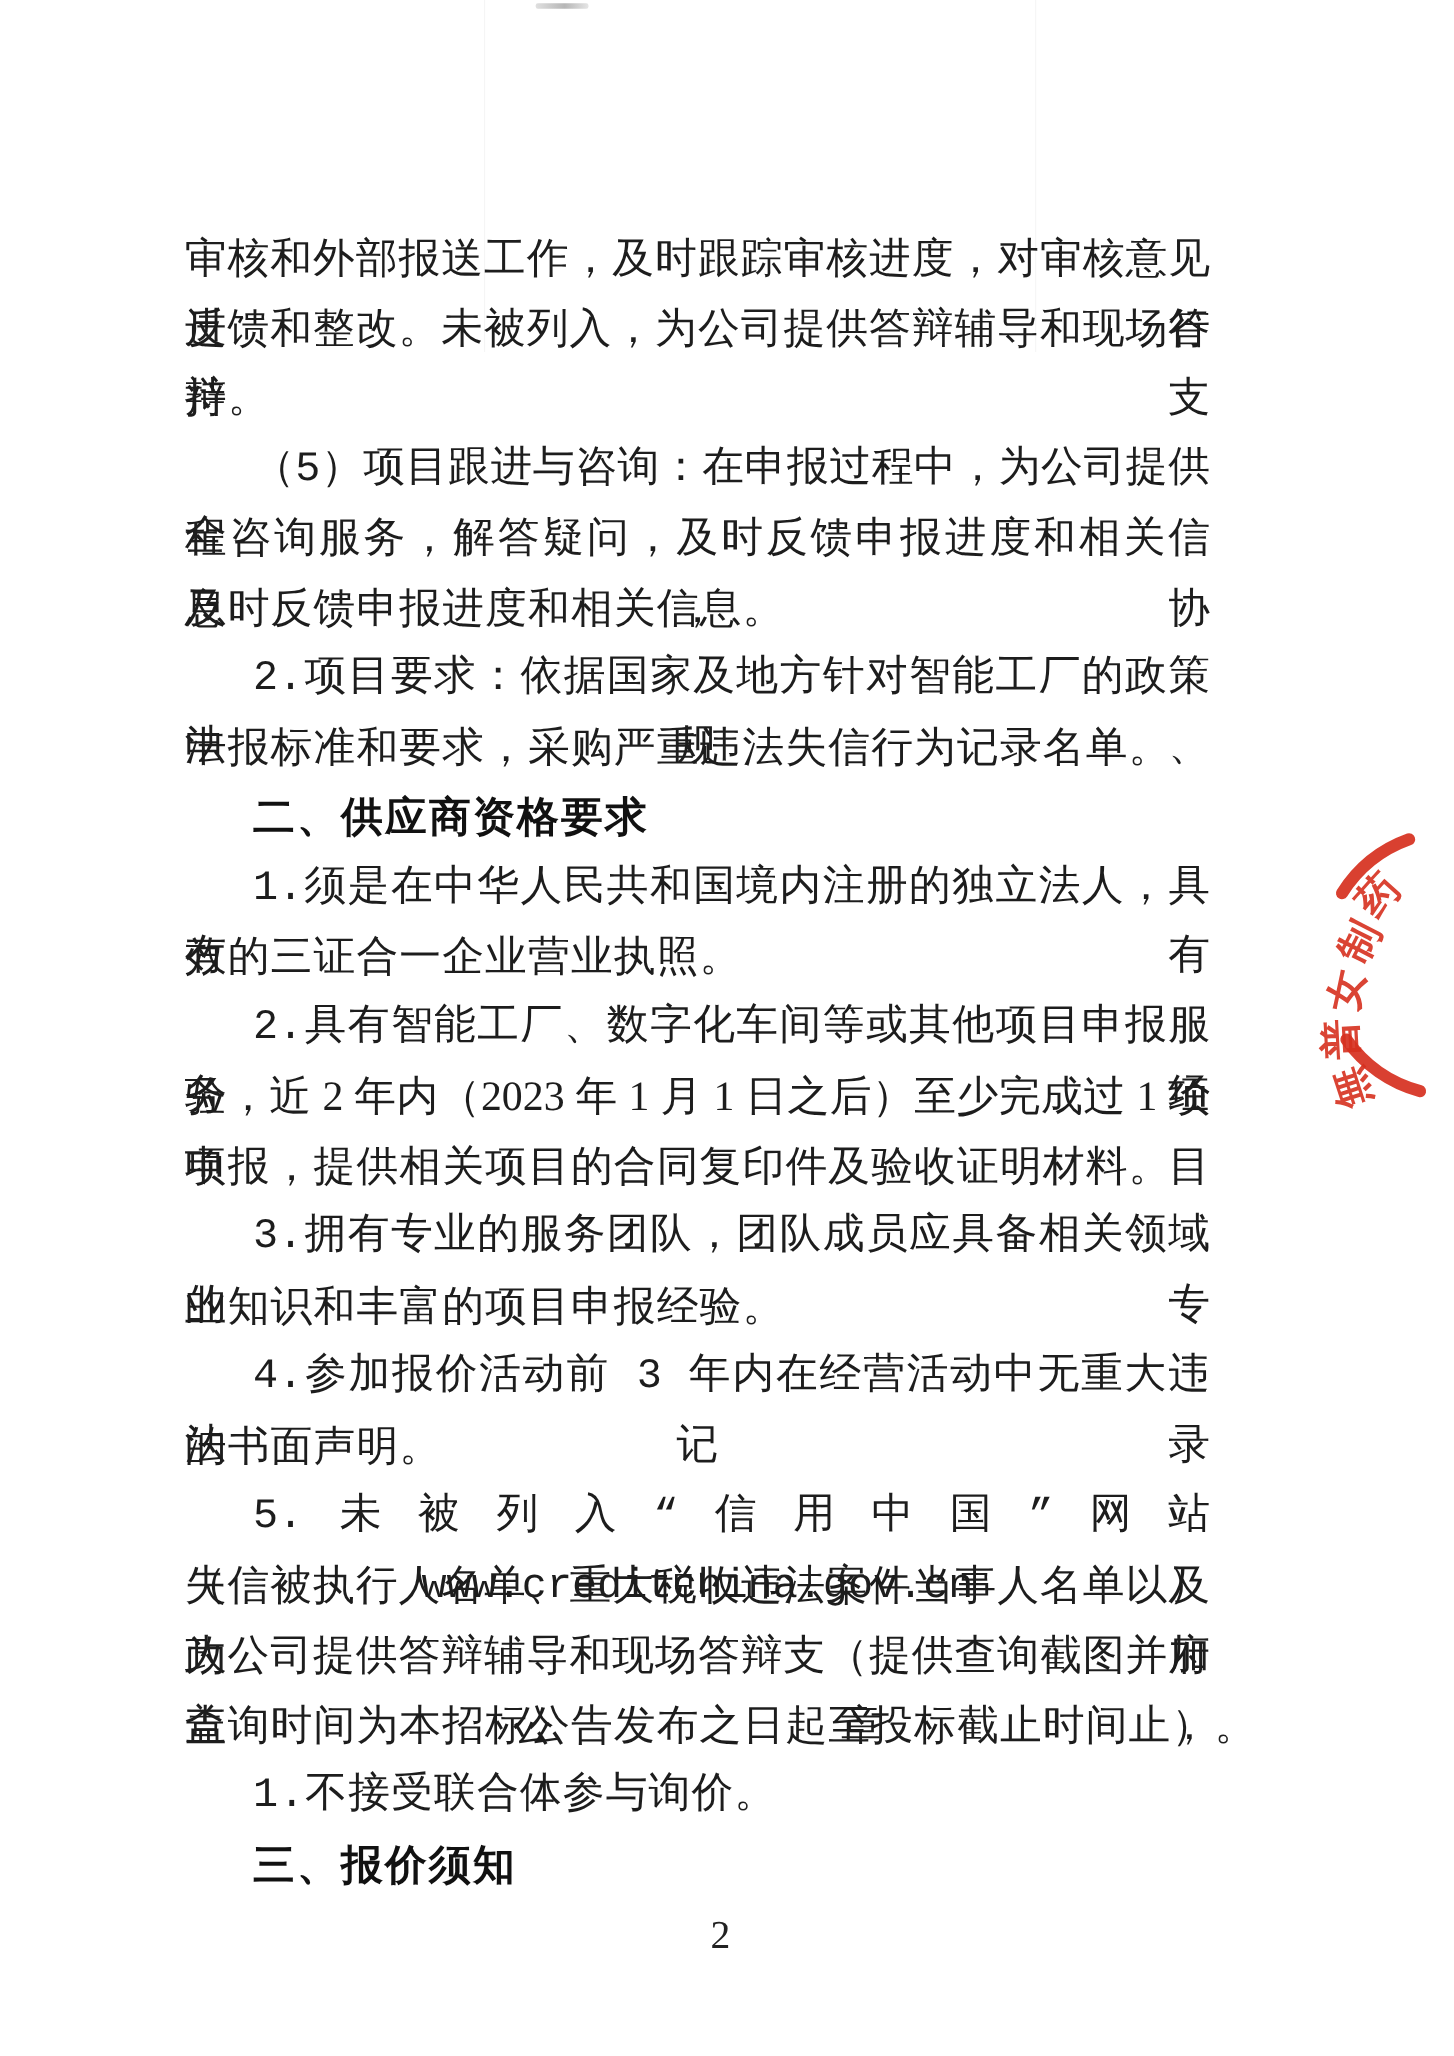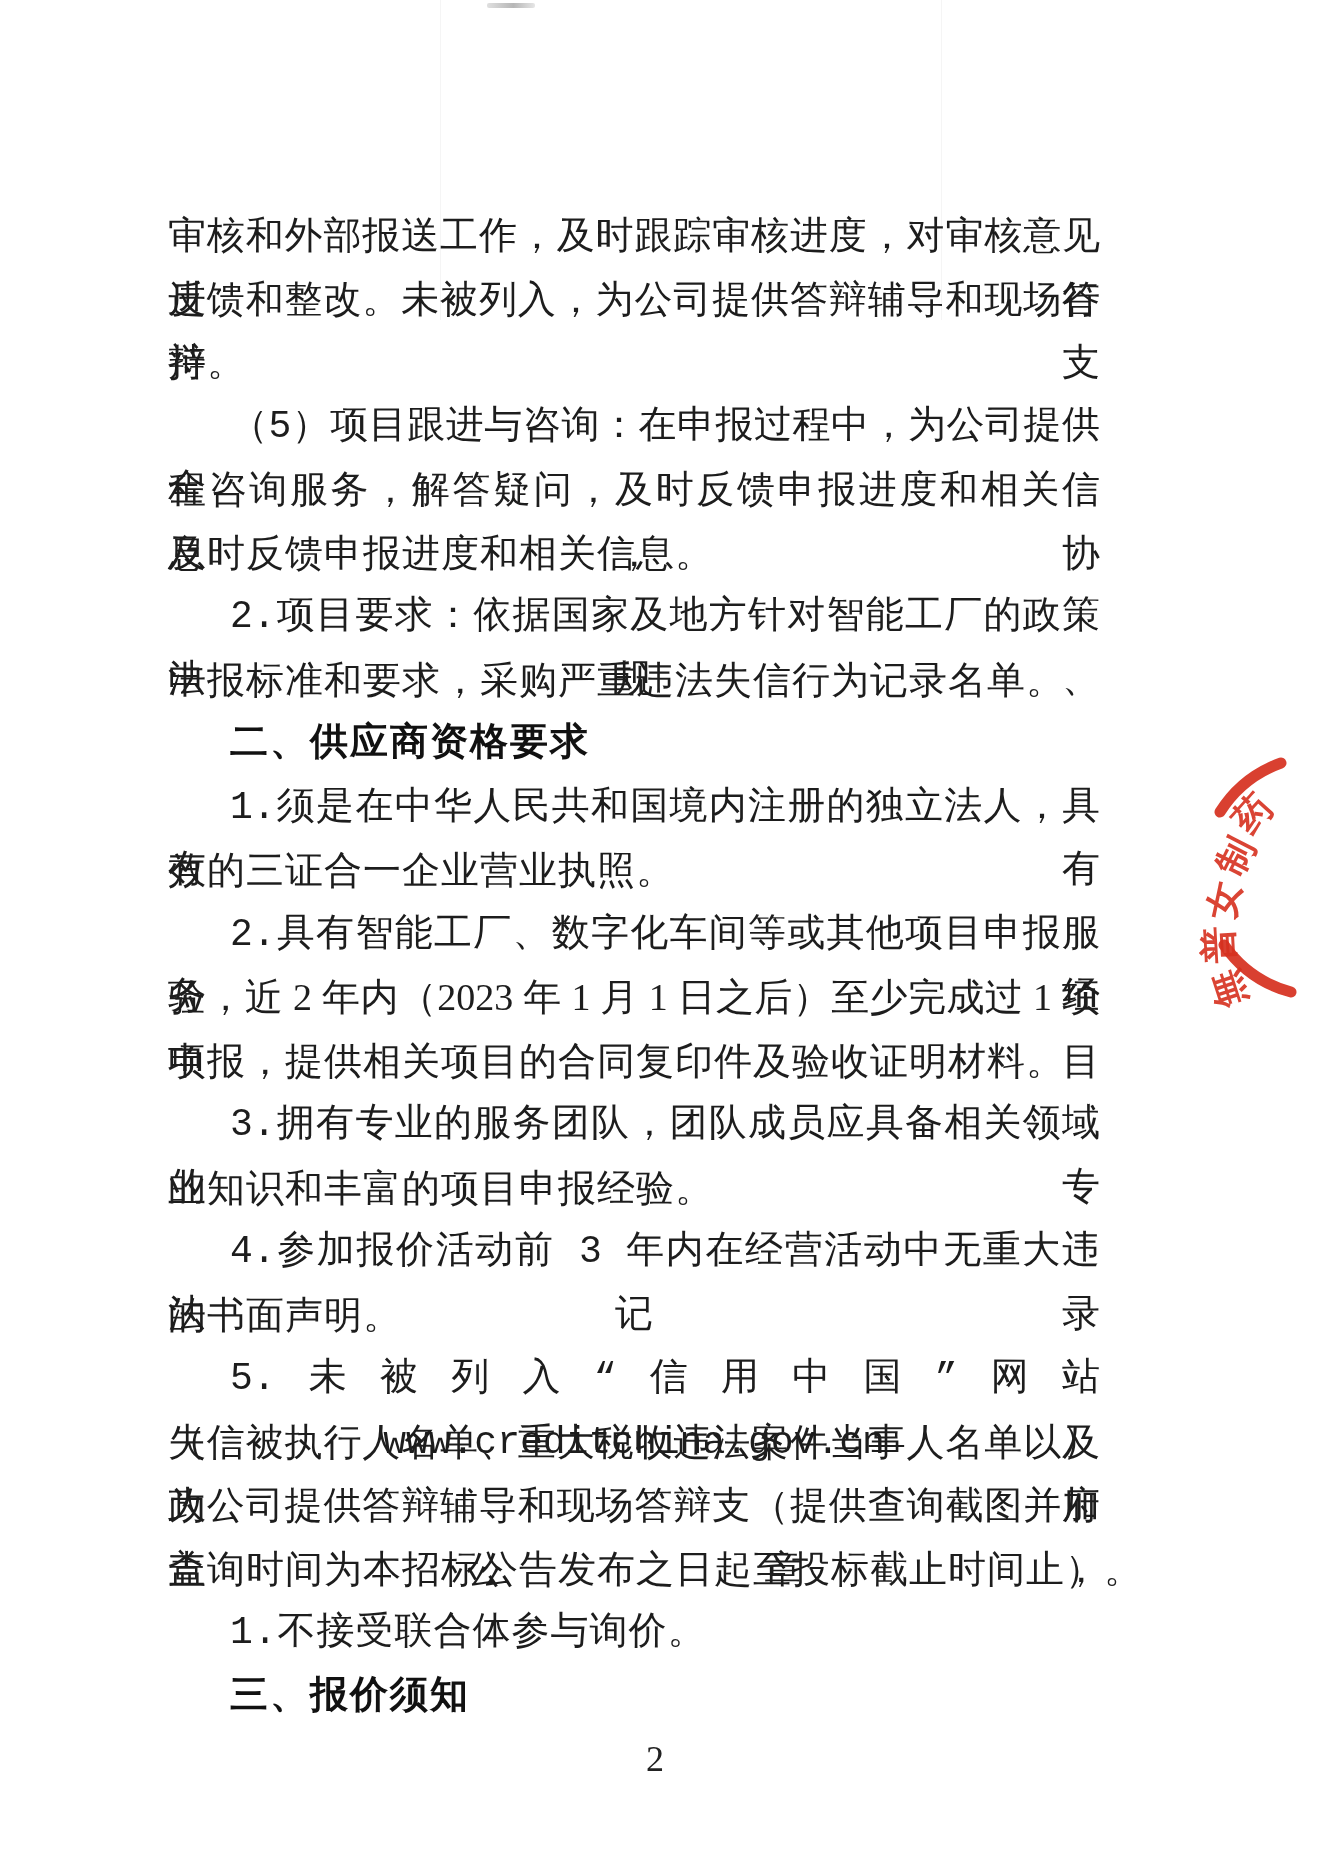--- a/index.html
+++ b/index.html
@@ -24,21 +24,21 @@
     color:#1d1d1d;
   }
   .line.full{
     white-space:normal;
     text-align:justify;
     text-align-last:justify;
     letter-spacing:0;
   }
   .line.indent{ text-indent:62px;font-family:Liberation Mono, monospace; }
   .line.heading{
-    font-family:Liberation Mono, monospace;
+    font-family:Liberation Sans, sans-serif;
     font-weight:700;
     letter-spacing:2px;
     color:#111;
   }
   .page-number{
     position:absolute;
     left:0;top:1738px;width:1310px;
     text-align:center;
     font-size:36px;
     color:#222;

